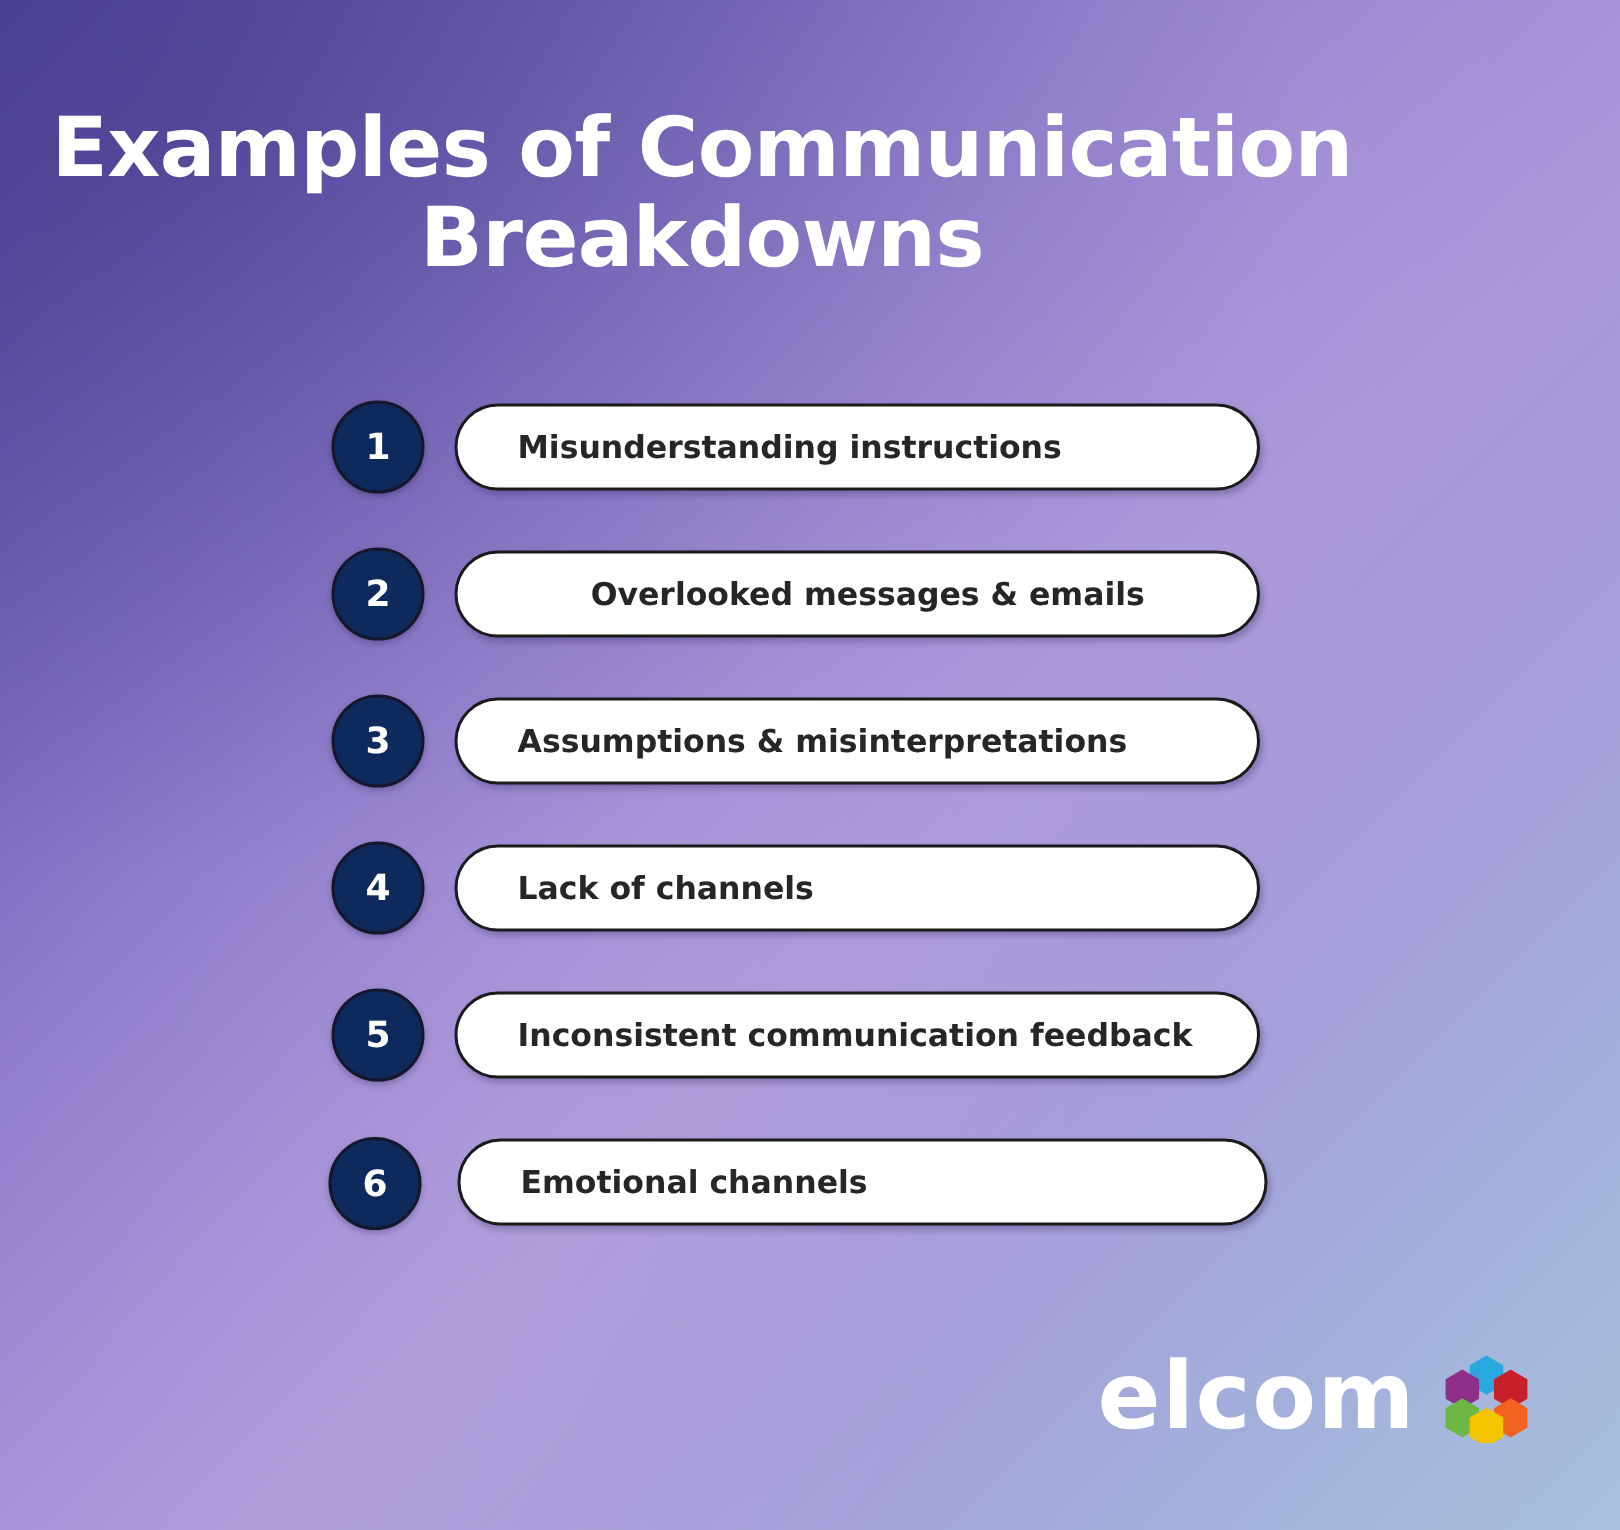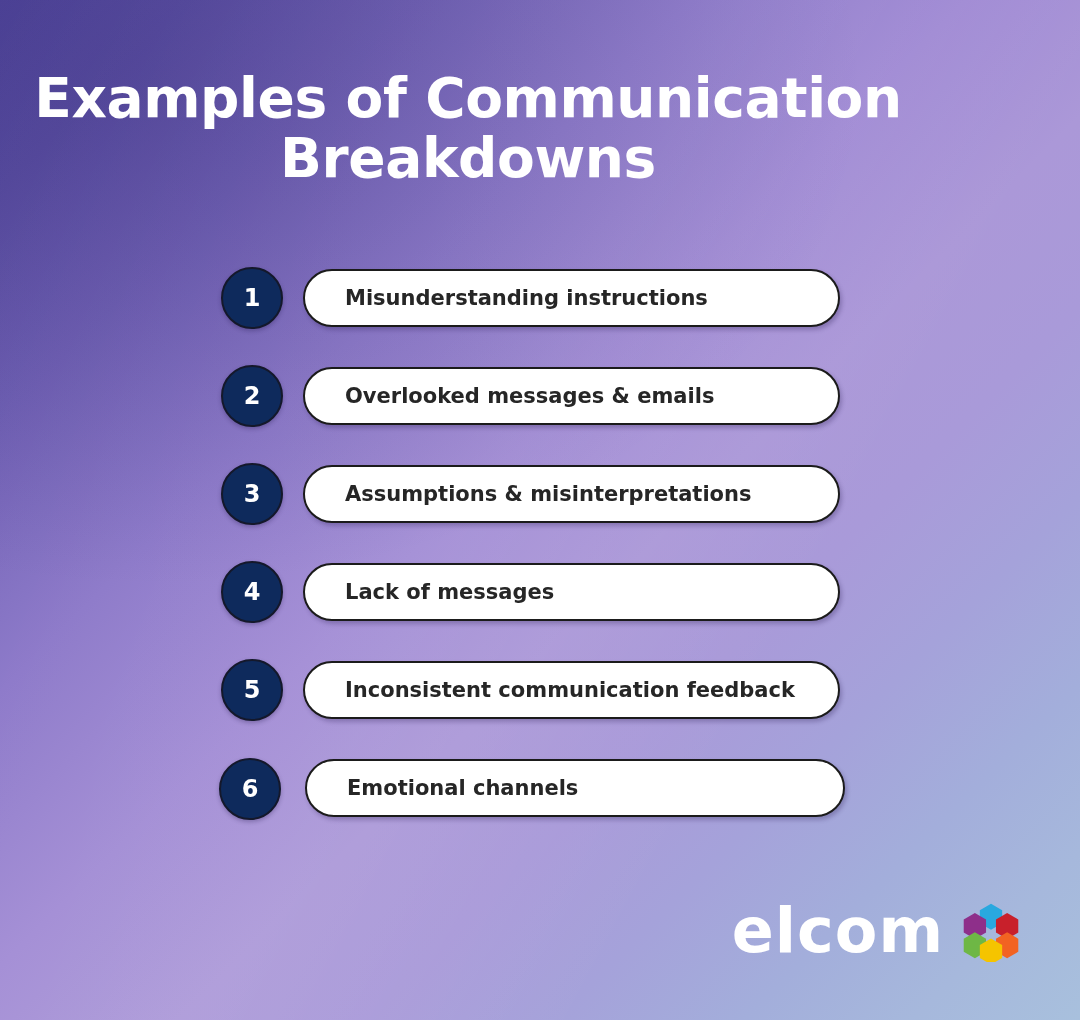--- a/index.html
+++ b/index.html
@@ -123,21 +123,21 @@
     color: #262626;
     font-family: "DejaVu Sans", sans-serif;
     font-weight: bold;
     font-size: 21px;
     line-height: 24px;
     white-space: nowrap;
   }
 
   
   .row-1 .pill { width: 537px; }
-  .row-2 .pill { width: 537px; }
+  .row-2 .pill { width: 537px; justify-content: center; }
   .row-3 .pill { width: 537px; }
   .row-4 .pill { width: 537px; }
   .row-5 .pill { width: 537px; }
   .row-6 .badge { left: 219px; top: 1px; }
   .row-6 .pill  { left: 305px; width: 540px; }
 
   
   .logo {
     position: absolute;
     right: 58px;
@@ -190,21 +190,21 @@
     <div class="row row-3">
       <div class="badge">3</div>
       <div class="pill">
         <span class="pill-label">Assumptions &amp; misinterpretations</span>
       </div>
     </div>
 
     <div class="row row-4">
       <div class="badge">4</div>
       <div class="pill">
-        <span class="pill-label">Lack of messages</span>
+        <span class="pill-label">Lack of channels</span>
       </div>
     </div>
 
     <div class="row row-5">
       <div class="badge">5</div>
       <div class="pill">
         <span class="pill-label">Inconsistent communication feedback</span>
       </div>
     </div>
 

